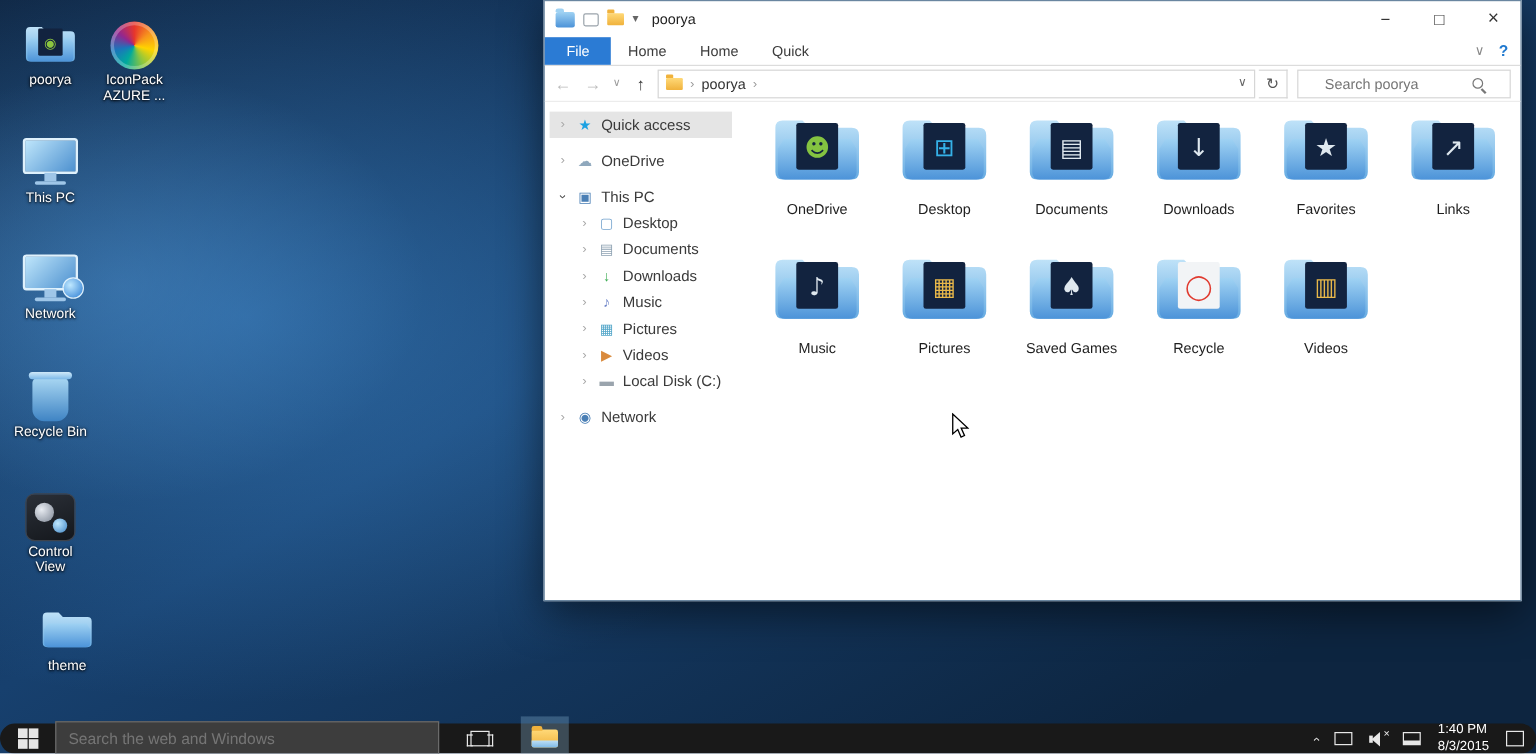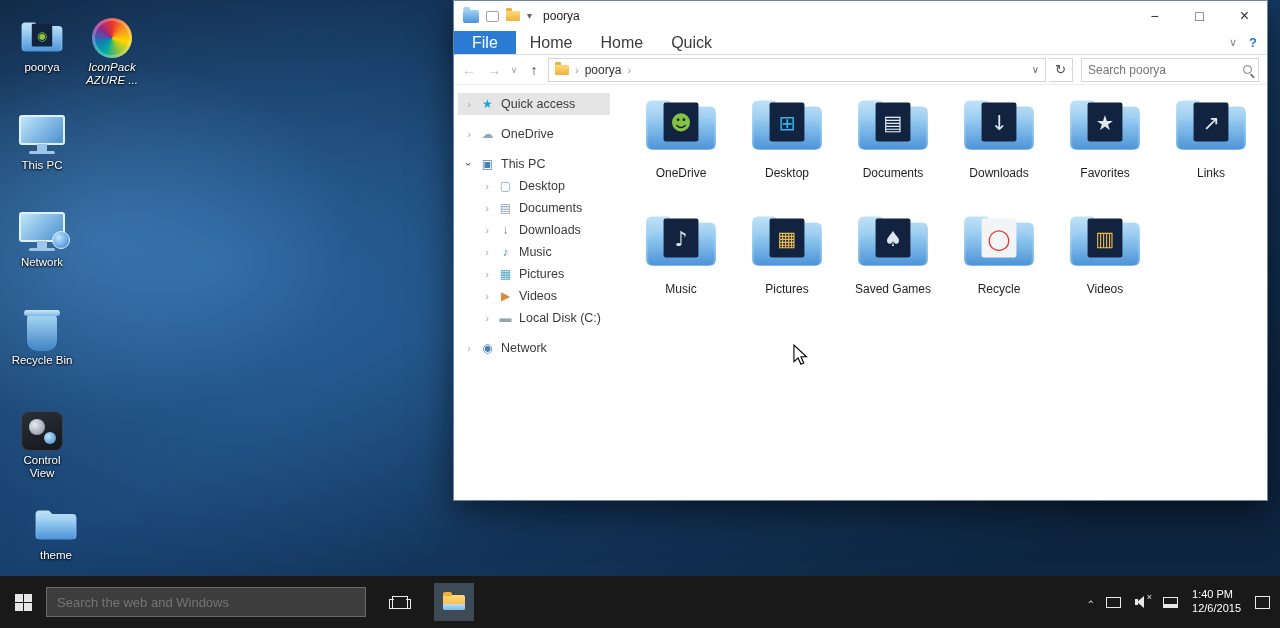--- a/index.html
+++ b/index.html
@@ -43,57 +43,57 @@
   .qat .mini-app::before{content:"";position:absolute;top:-3px;left:0;width:7px;height:3px;border-radius:2px 2px 0 0;background:#9fd2f3;}
   .qat .mini-grey{width:13px;height:11px;border:1.5px solid #9aa3ab;border-radius:2px;}
   .qat .mini-fold{width:14px;height:10px;position:relative;border-radius:1px;background:linear-gradient(#ffd978,#f0b23c);}
   .qat .mini-fold::before{content:"";position:absolute;top:-3px;left:0;width:6px;height:3px;background:#f0b23c;border-radius:1px 1px 0 0;}
   .caret{color:#666;font-size:10px;line-height:1;}
   .title{font-size:12px;color:#1f1f1f;margin-left:11px;}
   .caption{margin-left:auto;display:flex;height:100%;flex:none;}
   .caption span{width:45px;display:flex;align-items:center;justify-content:center;font-size:14px;color:#333;cursor:default;}
   
   .tabs{height:24px;display:flex;align-items:stretch;border-bottom:1px solid #dcdcdc;flex:none;}
-  .tab{font-size:16px;display:flex;align-items:center;padding:0 14px;color:#3b3b3b;}
+  .tab{font-size:12px;display:flex;align-items:center;padding:0 14px;color:#3b3b3b;}
   .tab.active{background:var(--accent,#2b7bd4);color:#fff;padding:0 18px;}
   .tabs-right{margin-left:auto;display:flex;align-items:center;gap:12px;padding-right:10px;}
   .rib-chev{color:#888;font-size:11px;}
   .help{color:#2079cf;font-weight:bold;font-size:13px;}
   
   .addr{height:30px;display:flex;align-items:center;gap:3px;padding:3px 8px 3px 4px;border-bottom:1px solid #ececec;flex:none;}
   .navbtn{width:22px;text-align:center;color:#bcbcbc;font-size:14px;}
   .navbtn.small{width:12px;font-size:9px;color:#9a9a9a;}
   .navbtn.up{color:#3c3c3c;}
   .addrbox{flex:1;height:24px;border:1px solid #d6d6d6;background:#fff;display:flex;align-items:center;
     padding:0 6px;gap:6px;font-size:12px;color:#333;}
   .mini-fold2{width:14px;height:10px;position:relative;border-radius:1px;background:linear-gradient(#ffd978,#f0b23c);flex:none;}
   .mini-fold2::before{content:"";position:absolute;top:-3px;left:0;width:6px;height:3px;background:#f0b23c;border-radius:1px 1px 0 0;}
   .bc-chev{color:#9a9a9a;font-size:11px;}
   .addrbox .spacer{flex:1;}
   .refresh{width:24px;height:24px;display:flex;align-items:center;justify-content:center;color:#555;font-size:13px;border:1px solid #d6d6d6;border-left:0;}
-  .searchbox{width:178px;height:24px;border:1px solid #d6d6d6;background:#fff;display:flex;align-items:center;padding:0 6px;margin-left:5px;}
+  .searchbox{width:178px;height:24px;border:1px solid #d6d6d6;background:#fff;display:flex;align-items:center;padding:0 22px;margin-left:5px;}
   .searchbox input{border:0;outline:0;flex:1;font-size:12px;color:#555;font-family:inherit;background:transparent;min-width:0;}
   .mag{position:relative;width:9px;height:9px;border:1.5px solid #777;border-radius:50%;flex:none;}
   .mag::after{content:"";position:absolute;right:-4px;bottom:-3px;width:5px;height:1.5px;background:#777;transform:rotate(45deg);}
   
   .wbody{flex:1;display:flex;overflow:hidden;}
   .navpane{width:172px;padding:8px 0 0 4px;font-size:12.5px;color:#3a3a3a;flex:none;}
   .nav-item{height:22px;width:152px;display:flex;align-items:center;gap:6px;padding-left:6px;}
   .nav-item.gap{margin-top:8px;}
   .nav-item.child{padding-left:24px;}
   .nav-item.selected{background:#e5e5e5;}
   .nav-item .chev{width:10px;color:#a8a8a8;font-size:11px;text-align:center;flex:none;}
   .nav-item .chev.down{transform:rotate(90deg);color:#4a4a4a;}
   .nav-item .nico{width:15px;text-align:center;font-size:12px;flex:none;}
   .nav-item .nlbl{white-space:nowrap;}
   .content{flex:1;padding:6px 0 0 2px;display:flex;flex-wrap:wrap;align-content:flex-start;}
   .tile{width:106px;height:116px;display:flex;flex-direction:column;align-items:center;}
   .tile .lbl{font-size:12px;color:#1f1f1f;margin-top:1px;}
   
-  .taskbar{position:absolute;left:0;bottom:0;width:1280px;height:52px;background:#191919;display:flex;align-items:center;z-index:50;}
+  .taskbar{position:absolute;left:0;bottom:0;width:1280px;height:25px;background:#191919;display:flex;align-items:center;z-index:50;border-radius:15px;}
   .start{width:46px;height:38px;display:grid;place-items:center;}
   .winlogo{width:17px;height:17px;display:grid;grid-template-columns:8px 8px;grid-template-rows:8px 8px;gap:1px;}
   .winlogo i{background:#e6e6e6;}
   .tb-search{width:320px;height:30px;background:#3d3d3d;border:1px solid #6b6b6b;display:flex;align-items:center;padding:0 10px;}
   .tb-search input{border:0;outline:0;background:transparent;color:#c9c9c9;font-size:13px;flex:1;font-family:inherit;}
   .tb-btn{width:40px;height:38px;display:grid;place-items:center;}
   .tv-ico{position:relative;width:16px;height:13px;border:1.5px solid #e8e8e8;background:rgba(0,0,0,0);}
   .tv-ico::before{content:"";position:absolute;left:-4px;top:2px;width:4px;height:8px;border:1.5px solid #e8e8e8;border-right:0;}
   .tv-ico::after{content:"";position:absolute;right:-4px;top:2px;width:4px;height:8px;border:1.5px solid #e8e8e8;border-left:0;}
   .tb-exp{background:rgba(125,170,200,.35);}
@@ -137,21 +137,21 @@
         <div class="art">
           <svg viewBox="0 0 80 68" width="48" height="41" aria-hidden="true">
             <path d="M6 15 q0-6 6-6 h16 l6 6 h34 q6 0 6 6 v30 q0 6-6 6 H12 q-6 0-6-6 z" fill="url(#gB)"></path>
             <path d="M8 32 l5-8 h54 l5 8 v19 q0 6-6 6 H14 q-6 0-6-6 z" fill="url(#gF)" fill-opacity="0.95"></path>
             <rect x="23" y="11" width="34" height="38" rx="2" fill="#12233f"></rect>
             <text x="40" y="31" font-size="20" fill="#8cc63f" text-anchor="middle" dominant-baseline="central" font-family="DejaVu Sans, Liberation Sans, sans-serif">◉</text>
           </svg>
         </div>
         <div class="lbl">poorya</div>
       </div>
-      <div class="desk-icon" style="left: 80px; top: 8px; font-style: italic;">
+      <div class="desk-icon" style="left: 80px; top: 8px;">
         <div class="art">
           <div class="swirl"></div>
         </div>
         <div class="lbl">IconPack AZURE ...</div>
       </div>
       <div class="desk-icon" style="left: 10px; top: 106px;">
         <div class="art">
           <div class="mon">
             <div class="stand"></div>
             <div class="base"></div>
@@ -425,21 +425,21 @@
     </div>
     <div class="tray">
       <span class="tr-chev">›</span>
       <span class="tr-disp"></span>
       <span class="tr-vol">
           <span class="vx">×</span>
         </span>
       <span class="tr-kbd"></span>
       <div class="clock">
         <div>1:40 PM</div>
-        <div>12/6/2015</div>
+        <div>8/3/2015</div>
       </div>
       <span class="tr-ac"></span>
     </div>
   </div>
 
   <svg class="cursor" width="16" height="22" viewBox="0 0 13 20">
     <path d="M1 1 L1 16 L4.8 12.7 L7.3 18.4 L9.9 17.2 L7.4 11.6 L12.4 11.6 Z" fill="#fff" stroke="#000" stroke-width="1"></path>
   </svg>
 </div>
 

